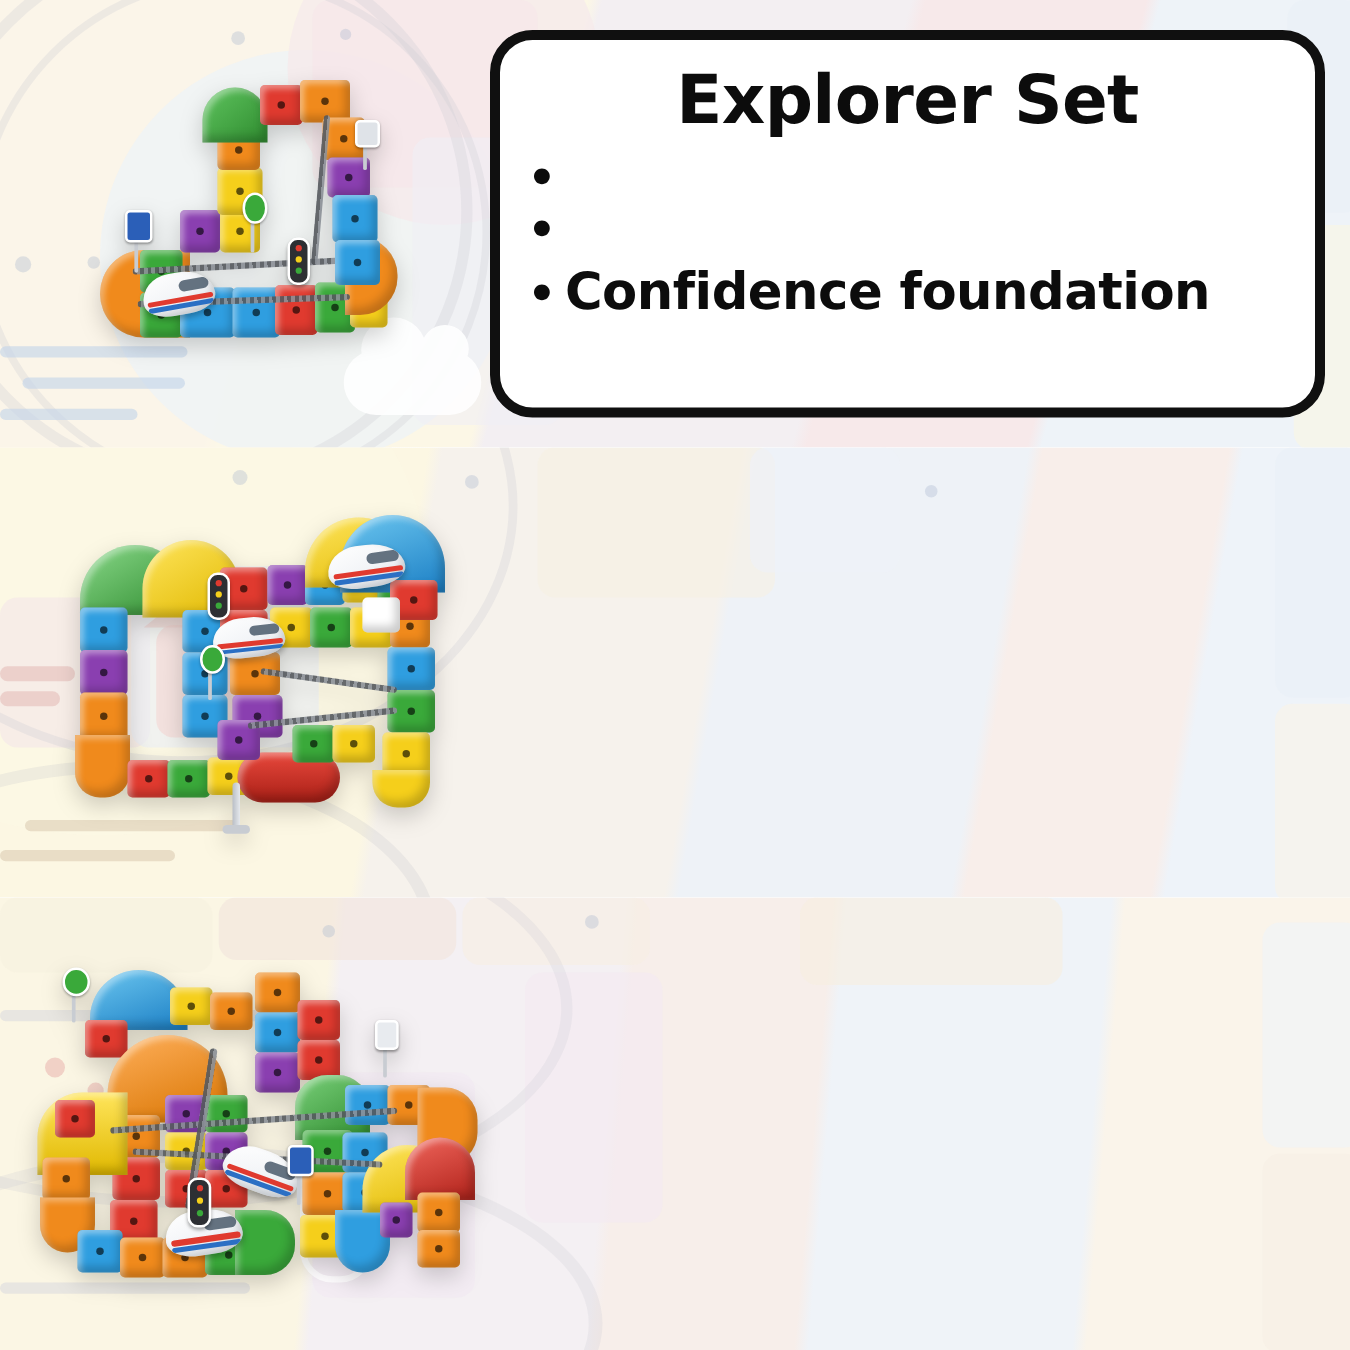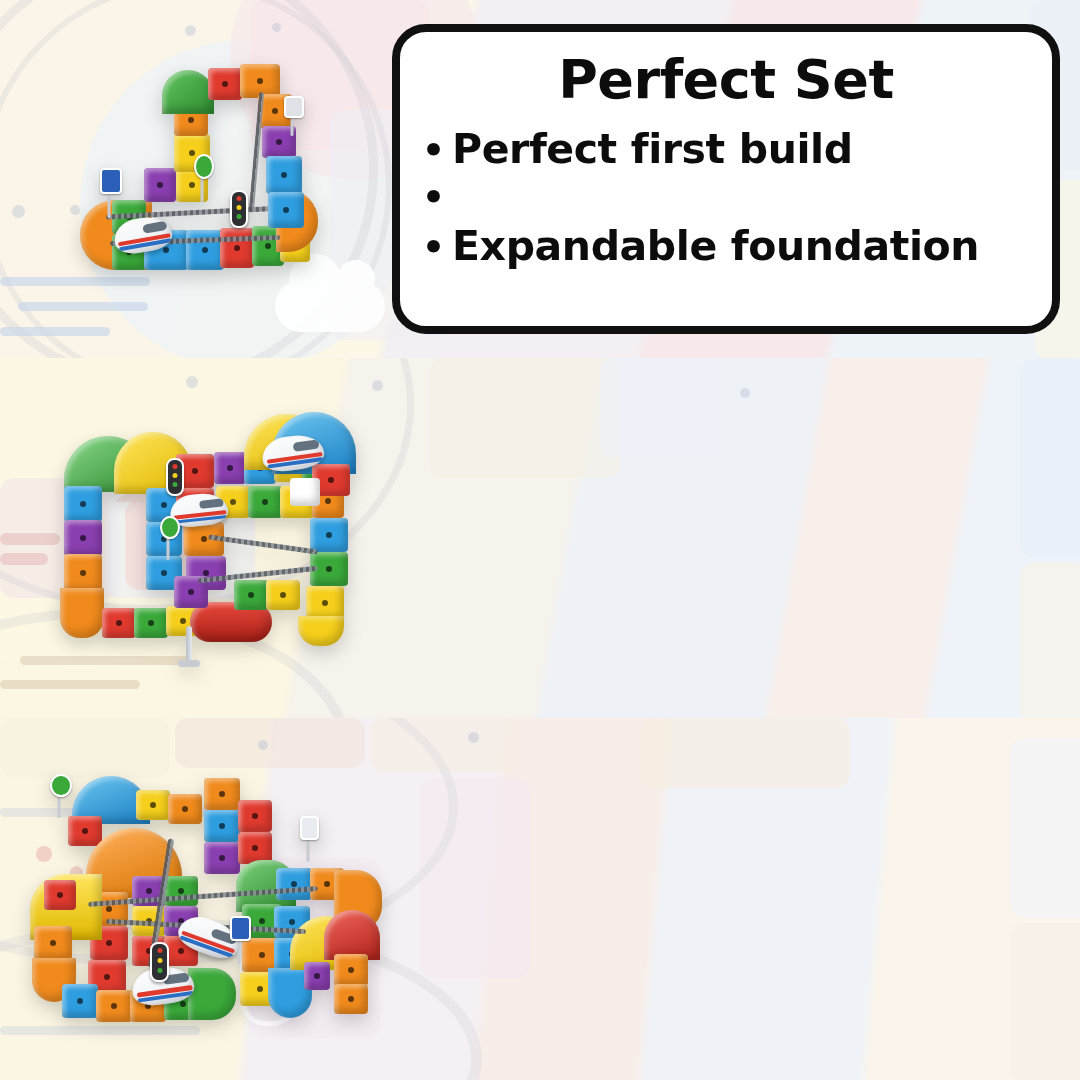--- a/index.html
+++ b/index.html
@@ -337,32 +337,31 @@
         <div class="plate" style="background:#dfe3e8;"></div>
       </div>
       <div class="signal" style="left:152px; top:108px; width:14px; height:34px;">
         <i style="top:4px; background:#e03a2f;"></i>
         <i style="top:13px; background:#f5cf1b;"></i>
         <i style="top:22px; background:#3aa93a;"></i>
       </div>
     </div>
 
     <div class="card" id="card-1">
-      <h2 class="card-title">Perfect Set</h2>
+      <h2 class="card-title">Explorer Set</h2>
       <ul class="bullets">
         <li>
           <span class="dotmark">•</span>
-          <span>Perfect first build</span>
         </li>
         <li>
           <span class="dotmark">•</span>
         </li>
         <li>
           <span class="dotmark">•</span>
-          <span>Expandable foundation</span>
+          <span>Confidence foundation</span>
         </li>
       </ul>
     </div>
   </div>
 
   <div class="panel" id="panel-2">
     <div class="panel-bg">
       <div class="bg-base-2"></div>
       <div class="blob" style="left:-180px; top:-120px; width:520px; height:430px; background:#fcf8e4;"></div>
       <div class="soft-rect" style="left:0px; top:120px; width:120px; height:120px; background:#f3e6ea;"></div>

